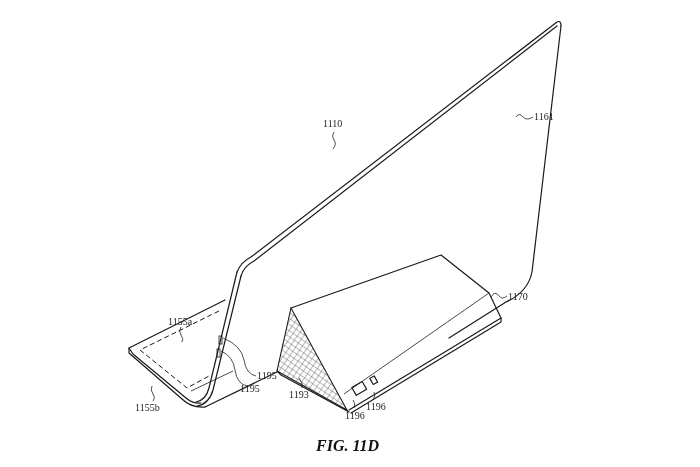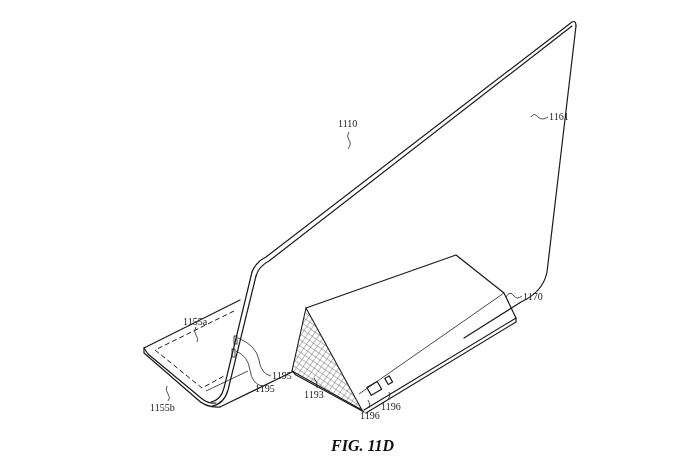--- a/index.html
+++ b/index.html
@@ -1,17 +1,17 @@
 <!DOCTYPE html>
 <html><head>
 <meta charset="utf-8">
 <style>
   html, body { margin:0; padding:0; background:#ffffff; }
   body { width:700px; height:467px; position:relative; overflow:hidden; font-family:"Liberation Serif", serif; }
-  #figure { position:absolute; left:16px; top:0; width:594px; height:467px; }
+  #figure { position:absolute; left:1px; top:0; width:594px; height:467px; }
   .lbl { font-family:"Liberation Serif", serif; font-size:10px; fill:#222; }
   .cap { font-family:"Liberation Serif", serif; font-size:16px; font-weight:bold; font-style:italic; fill:#111; }
   .ln { stroke:#1a1a1a; fill:none; stroke-width:1.2; stroke-linejoin:round; stroke-linecap:round; }
   .thin { stroke:#1a1a1a; fill:none; stroke-width:0.8; }
   .dash { stroke:#1a1a1a; fill:none; stroke-width:1; stroke-dasharray:5 3; }
   .lead { stroke:#222; fill:none; stroke-width:0.8; }
 </style>
 </head>
 <body>
 

